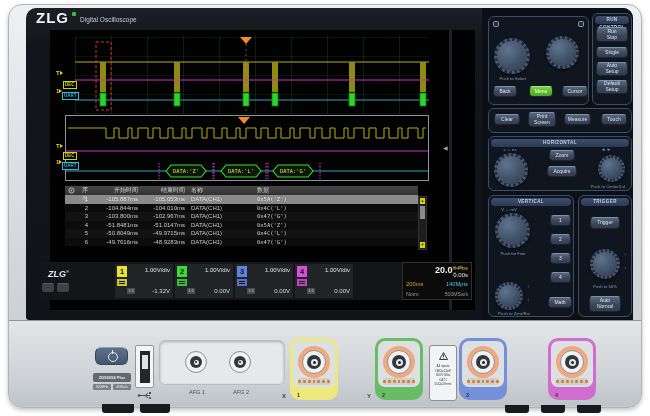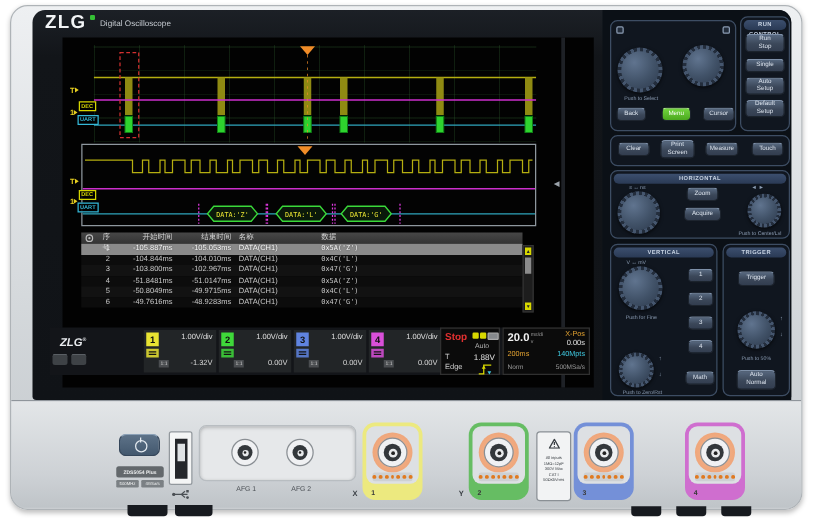--- a/index.html
+++ b/index.html
@@ -64,21 +64,21 @@
   .chscale{right:3px;top:3px;font-size:6px;color:#e0e0e0;text-align:right;}
   .choffset{right:3px;bottom:4px;font-size:6px;color:#d8d8d8;text-align:right;}
   .chratio{right:38px;bottom:4px;font-size:4px;color:#cfcfcf;background:#4a4d50;padding:0 1px;line-height:6px;}
   .tbox{top:262px;height:38px;background:#0b0b0b;border:1px solid #303030;}
   .stoptxt{color:#e03030;font-weight:bold;font-size:8px;}
   .autotxt{color:#b8b8b8;font-size:5.5px;}
   .ttxt{color:#cccccc;font-size:6px;}
   .lvltxt{color:#e0e0e0;font-size:6.5px;}
   .ysq{width:5px;height:5px;background:#d8d800;border-radius:1px;}
   .gsq{width:9px;height:6px;background:#86898c;border-radius:1px;border:1px solid #aaa;}
-  .tb-big{color:#f0f0f0;font-size:9px;font-weight:bold;line-height:9px;}
+  .tb-big{color:#f0f0f0;font-size:9px;font-weight:bold;line-height:9px;margin-left:29px;}
   .tb-unit{color:#9a9a9a;font-size:4.2px;line-height:4.5px;width:11px;word-break:break-all;}
   .tb-amber{color:#e0a030;font-size:5.8px;}
   .tb-gray{color:#9a9a9a;font-size:5.2px;}
   .tb-cyan{color:#3fc8e0;font-size:5.8px;}
   .tb-white{color:#e6e6e6;font-size:6px;}
 
   
   .sec{border:1px solid #3d4d63;border-radius:6px;background:#10161f;}
   .sec-title{position:absolute;left:2px;right:2px;top:2px;height:8px;border-radius:4px;
      background:linear-gradient(180deg,#3c4f6e,#2a3a55);color:#c4d0e0;font-size:4.6px;line-height:8px;
@@ -319,35 +319,20 @@
     <div class="abs chbadge c4">4</div>
     <div class="abs chcoup c4">
         <span class="coupline" style="top:2px;"></span>
         <span class="coupline" style="top:4px;"></span>
       </div>
     <div class="abs chscale">1.00V/div</div>
     <div class="abs chratio">1:1</div>
     <div class="abs choffset">0.00V</div>
   </div>
 
-  <div class="abs tbox" style="left:352px;width:48px;">
-    <div class="abs stoptxt" style="left:3px;top:2px;">Stop</div>
-    <div class="abs ysq" style="left:25px;top:3px;"></div>
-    <div class="abs ysq" style="left:31px;top:3px;"></div>
-    <div class="abs gsq" style="left:37px;top:3px;"></div>
-    <div class="abs autotxt" style="left:27px;top:11px;">Auto</div>
-    <div class="abs ttxt" style="left:3px;top:20px;">T</div>
-    <div class="abs ttxt" style="left:3px;top:28px;">Edge</div>
-    <div class="abs lvltxt" style="right:3px;top:20px;">1.88V</div>
-    <svg class="abs" style="right:5px;top:28px;" width="12" height="9" viewBox="0 0 12 9">
-      <path d="M1 8 H5 V1 H11" fill="none" stroke="#d8d800" stroke-width="1"></path>
-      <polygon points="3.4,4 6.6,4 5,1.2" fill="#d8d800"></polygon>
-      <polygon points="8,6 11,6 9.5,8.5" fill="#3fc8e0"></polygon>
-    </svg>
-  </div>
 
   <div class="abs tbox" style="left:402px;width:70px;">
     <div class="abs" style="left:3px;top:3px;display:flex;gap:1px;">
       <span class="tb-big">20.0</span>
       <span class="tb-unit">ms/div</span>
     </div>
     <div class="abs tb-amber" style="right:3px;top:2px;">X-Pos</div>
     <div class="abs tb-white" style="right:3px;top:9px;">0.00s</div>
     <div class="abs tb-amber" style="left:3px;top:18px;">200ms</div>
     <div class="abs tb-gray" style="left:3px;top:28px;">Norm</div>

